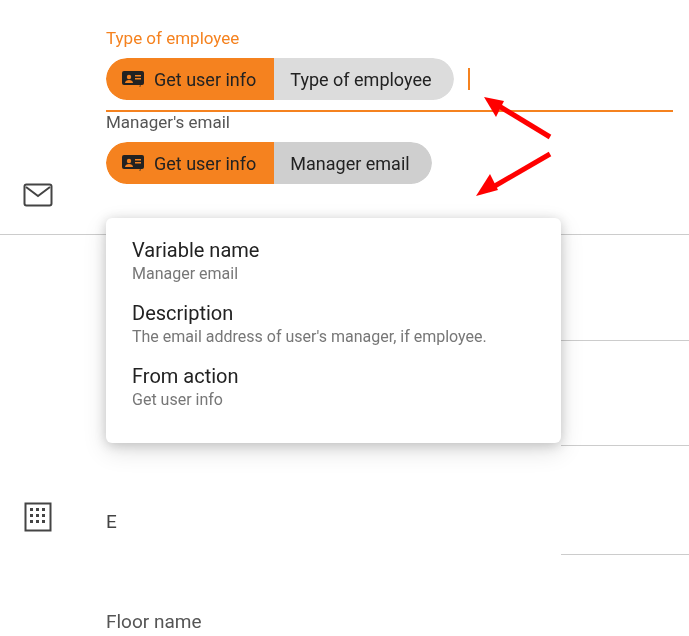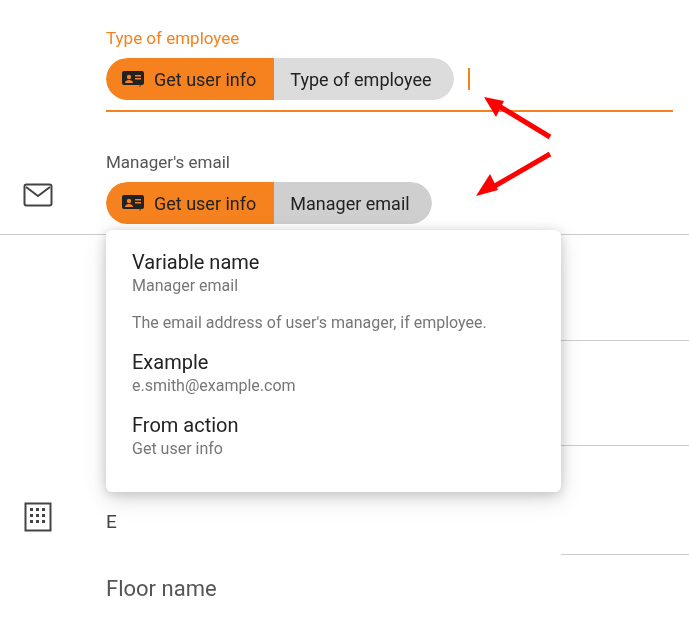--- a/index.html
+++ b/index.html
@@ -51,32 +51,32 @@
       height: 22px;
       background: #f5821f;
       margin-left: 14px;
     }
     .underline-orange {
       height: 2px;
       background: #f5821f;
       margin-top: 10px;
       width: 100%;
     }
-    .section2 { margin-top: 40px; }
+    .section2 { }
     .icon-col {
       position: absolute;
       left: 20px;
       width: 36px;
       display: flex;
       justify-content: center;
     }
     .popup {
       position: absolute;
       left: 106px;
-      top: 230px;
+      top: 218px;
       width: 455px;
       background: #fff;
       border-radius: 6px;
       box-shadow: 0 2px 12px rgba(0,0,0,0.18), 0 8px 24px rgba(0,0,0,0.12);
       padding: 20px 26px 18px 26px;
     }
     .popup-item { margin-bottom: 18px; }
     .popup-item:last-child { margin-bottom: 16px; }
     .popup-label {
       font-size: 20px;
@@ -95,22 +95,22 @@
       background: #ccc;
     }
     .partial-letter {
       position: absolute;
       font-size: 19px;
       color: #444;
     }
     .floor-label {
       position: absolute;
       left: 106px;
-      top: 576px;
-      font-size: 22px;
+      top: 610px;
+      font-size: 19px;
       color: #555;
     }
     .contact-icon svg { display: block; }
   </style>
 </head>
 <body>
 
 <div class="bg-line" style="top:234px; left:0; width:106px;"></div>
 <div class="bg-line" style="top:234px; left:561px; right:0; width:128px;"></div>
 <div class="bg-line" style="top:340px; left:561px; width:128px;"></div>
@@ -194,25 +194,22 @@
 </div>
 
 <div class="floor-label">Floor name</div>
 
 <div class="popup">
   <div class="popup-item">
     <div class="popup-label">Variable name</div>
     <div class="popup-value">Manager email</div>
   </div>
   <div class="popup-item">
+    <div class="popup-label">Description</div>
     <div class="popup-value">The email address of user's manager, if employee.</div>
-  </div>
-  <div class="popup-item">
-    <div class="popup-label">Example</div>
-    <div class="popup-value">e.smith@example.com</div>
   </div>
   <div class="popup-item">
     <div class="popup-label">From action</div>
     <div class="popup-value">Get user info</div>
   </div>
 </div>
 
 <svg class="arrow" style="left:480px; top:95px;" width="80" height="50">
   <line x1="70" y1="42" x2="14" y2="8" stroke="#ff0000" stroke-width="5"></line>
   <polygon points="4,2 24,6 16,22" fill="#ff0000"></polygon>

